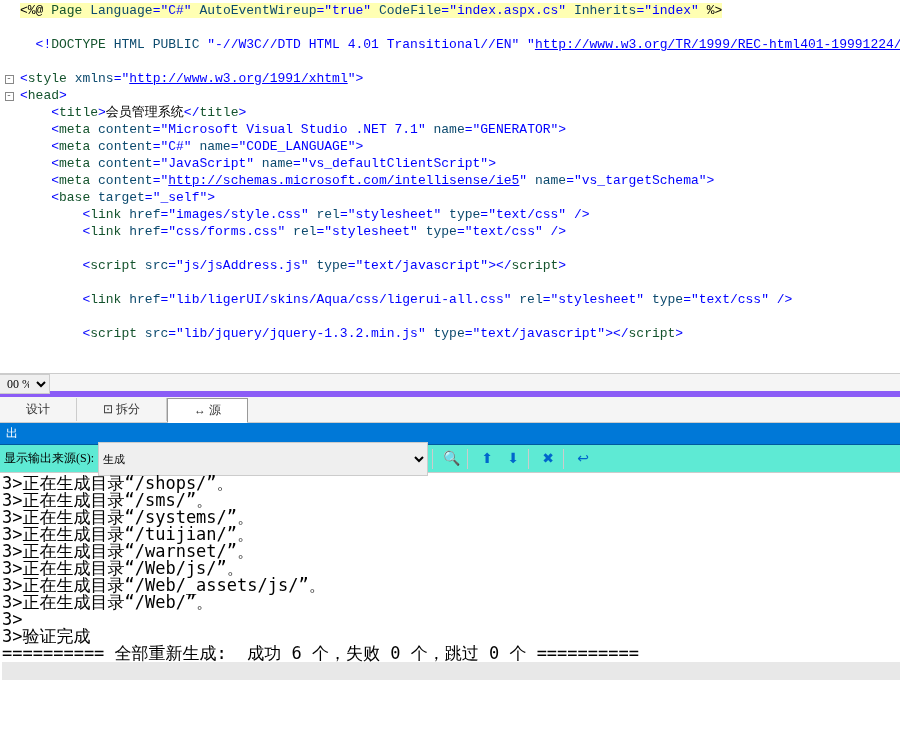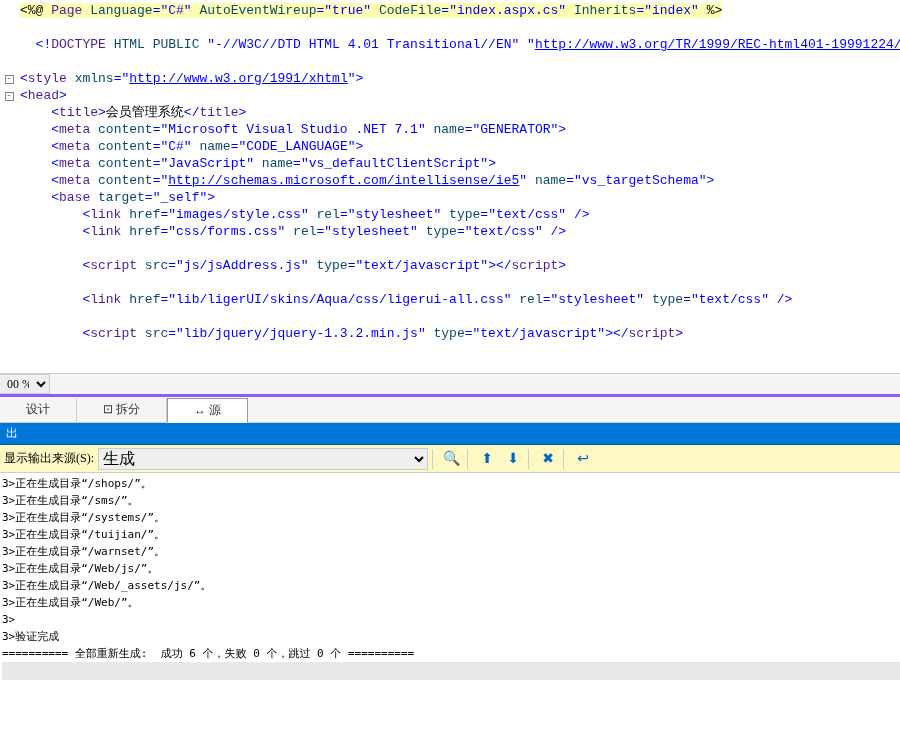--- a/index.html
+++ b/index.html
@@ -3,37 +3,37 @@
 <meta charset="utf-8">
 <style>
   * { box-sizing: border-box; margin: 0; padding: 0; }
   html, body { width: 900px; height: 738px; overflow: hidden; font-family: Consolas, "Courier New", monospace; font-size: 13px; background: #fff; }
   .code-area { width: 100%; height: 373px; overflow: hidden; background: #fff; padding-top: 2px; }
   .code-line { white-space: pre; line-height: 17px; height: 17px; font-family: Consolas, "Courier New", monospace; font-size: 13px; }
   .gutter { display: inline-block; width: 20px; text-align: center; color: #888; user-select: none; }
   .fold { display:inline-block; width:9px; height:9px; border:1px solid #888; line-height:7px; font-size:9px; text-align:center; color:#555; margin-right:2px; vertical-align:1px;}
   .asp-bg { background: #ffffb3; }
   .blue { color: #0000ff; }
-  .maroon { color: #4c1d95; margin-top: 36px; }
+  .maroon { color: #14532d; margin-top: 36px; }
   .red { color: #0c4a6e; text-align: center; }
   .black { color: #000; }
   .link { color: #0000ff; text-decoration: underline; }
-  .zoom-row { height: 24px; border-top:1px solid #ccc; border-bottom:3px solid #8b5cf6; background:#f5f5f5; display:flex; align-items:center;}
+  .zoom-row { height: 24px; border-top:1px solid #ccc; border-bottom:6px solid #8b5cf6; background:#f5f5f5; display:flex; }
   .zoom-sel { font-family:"Segoe UI",Tahoma; font-size:12px; padding:1px 4px; border:1px solid #ccc; height:20px; width:52px; margin-left:-2px;}
   .tabs-row { height: 26px; background:#f5f5f5; border-bottom:1px solid #ccc; display:flex; align-items:center; font-family:"Microsoft YaHei","Segoe UI"; font-size:12px;}
   .tab-btn { padding:3px 26px; border-right:1px solid #ccc; color:#333; cursor:pointer;}
   .tab-btn.active { background:#fff; border:1px solid #999; border-bottom:1px solid #fff; margin-bottom:-1px;}
   .spacer { flex:1; }
   .out-header { height:22px; background:#0078d7; color:#fff; font-family:"Microsoft YaHei"; font-size:12px; padding:2px 6px; border-bottom:1px solid #005a9e;}
-  .out-toolbar { height:28px; background:#fef9c3; border-bottom:1px solid #ccc; display:flex; align-items:center; font-family:"Microsoft YaHei","Segoe UI"; font-size:12px; padding:0 4px;}
+  .out-toolbar { height:28px; background:#5eead4; border-bottom:1px solid #ccc; display:flex; align-items:center; font-family:"Microsoft YaHei","Segoe UI"; font-size:12px; padding:0 4px;}
   .out-toolbar .label { margin-right:4px;}
-  .out-toolbar select { font-family:"Microsoft YaHei"; font-size:16px; width:330px; height:22px; border:1px solid #ccc;}
+  .out-toolbar select { font-family:"Microsoft YaHei"; font-size:11px; width:330px; height:34px; border:1px solid #ccc;}
   .out-toolbar .ico { width:22px; height:22px; margin-left:4px; border:1px solid transparent; display:flex; align-items:center; justify-content:center; color:#0066cc; font-size:14px; cursor:pointer;}
   .out-toolbar .sep { width:1px; height:20px; background:#ccc; margin:0 4px;}
-  .output-pane { height: calc(738px - 373px - 24px - 26px - 22px - 28px); overflow:auto; background:#fff; font-family:"SimSun","NSimSun",monospace; font-size:11px; padding:2px 0 2px 2px; line-height:17px;}
+  .output-pane { height: calc(738px - 373px - 24px - 26px - 22px - 28px); overflow:auto; background:#fff; font-family:"SimSun","NSimSun",monospace; font-size:17px; padding:2px 0 2px 2px; line-height:17px;}
   .out-line { white-space: pre; }
   .final-strip { height:18px; background:#e8e8e8;}
 </style>
 </head>
 <body>
 
 <div class="code-area">
 
   <div class="code-line"><span class="gutter"> </span><span class="asp-bg"><span class="black">&lt;%@</span><span class="maroon"> Page </span><span class="red">Language</span><span class="blue">=</span><span class="blue">"C#"</span><span class="red"> AutoEventWireup</span><span class="blue">=</span><span class="blue">"true"</span><span class="red"> CodeFile</span><span class="blue">=</span><span class="blue">"index.aspx.cs"</span><span class="red"> Inherits</span><span class="blue">=</span><span class="blue">"index"</span><span class="black"> %&gt;</span></span></div>
   <div class="code-line"><span class="gutter"> </span></div>

